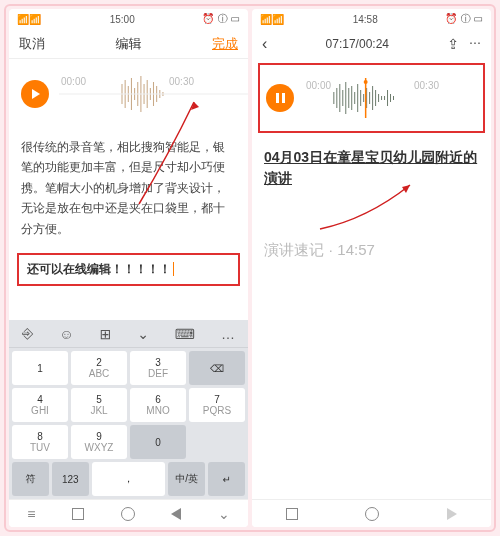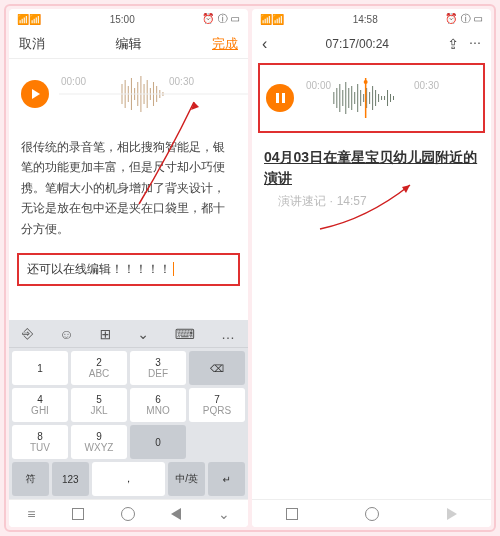--- a/index.html
+++ b/index.html
@@ -27,26 +27,26 @@
   .playbtn .tri { width: 0; height: 0; border-left: 8px solid #fff; border-top: 5px solid transparent; border-bottom: 5px solid transparent; margin-left: 2px; }
   .playbtn .pause { display: flex; gap: 3px; }
   .playbtn .pause span { width: 3px; height: 10px; background: #fff; }
   .wave { flex: 1; height: 40px; position: relative; overflow: hidden; }
   .wave svg { width: 100%; height: 100%; }
   .tick { position: absolute; top: 2px; font-size: 10px; color: #bbb; }
 
   
   .body { padding: 8px 12px; font-size: 12px; line-height: 1.7; color: #444; }
   .body .hl { color: #ff7b00; }
-  .editline { margin: 6px 8px; border: 2px solid #e03030; padding: 6px 8px; font-size: 12px; color: #333; display: flex; align-items: center; }
+  .editline { margin: 6px 8px; border: 2px solid #e03030; padding: 6px 8px; font-size: 12px; color: #333; display: flex; align-items: center; font-weight: bold; }
   .cursor { display: inline-block; width: 1px; height: 14px; background: #ff7b00; margin-left: 2px; animation: blink 1s infinite; }
   @keyframes blink { 50% { opacity: 0; } }
 
   .h2 { font-size: 14px; font-weight: 600; padding: 10px 12px 4px; line-height: 1.5; text-decoration: underline; }
-  .meta { font-size: 12px; color: #bbb; padding: 0 26px 6px; }
+  .meta { font-size: 15px; color: #bbb; padding: 0 12px 6px; margin-top: 48px; }
 
   
   .arrow { position: absolute; pointer-events: none; }
 
   
   .kb { margin-top: auto; background: #e2e4e8; display: flex; flex-direction: column; }
   .kb-top { height: 28px; display: flex; align-items: center; justify-content: space-around; border-bottom: 1px solid #d0d2d6; font-size: 14px; color: #555; }
   .kb-grid { display: grid; grid-template-columns: repeat(4, 1fr); gap: 3px; padding: 3px; }
   .key { background: #fff; border-radius: 3px; height: 34px; display: flex; flex-direction: column; align-items: center; justify-content: center; font-size: 10px; color: #333; }
   .key .sub { font-size: 10px; color: #999; }

